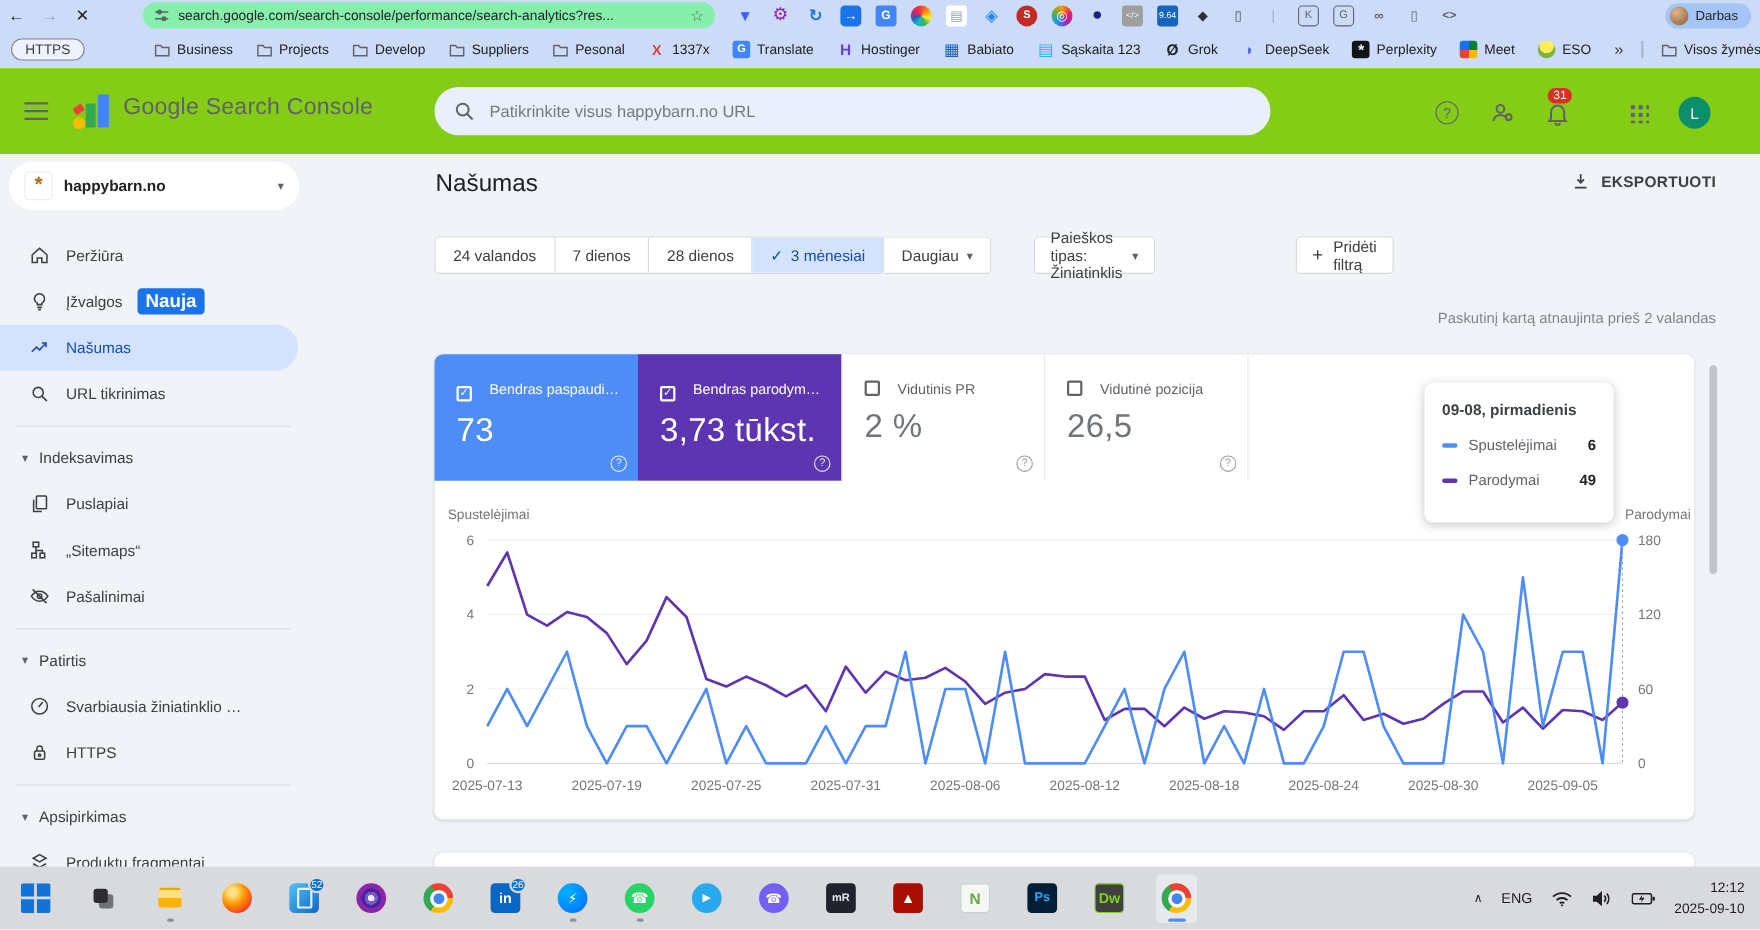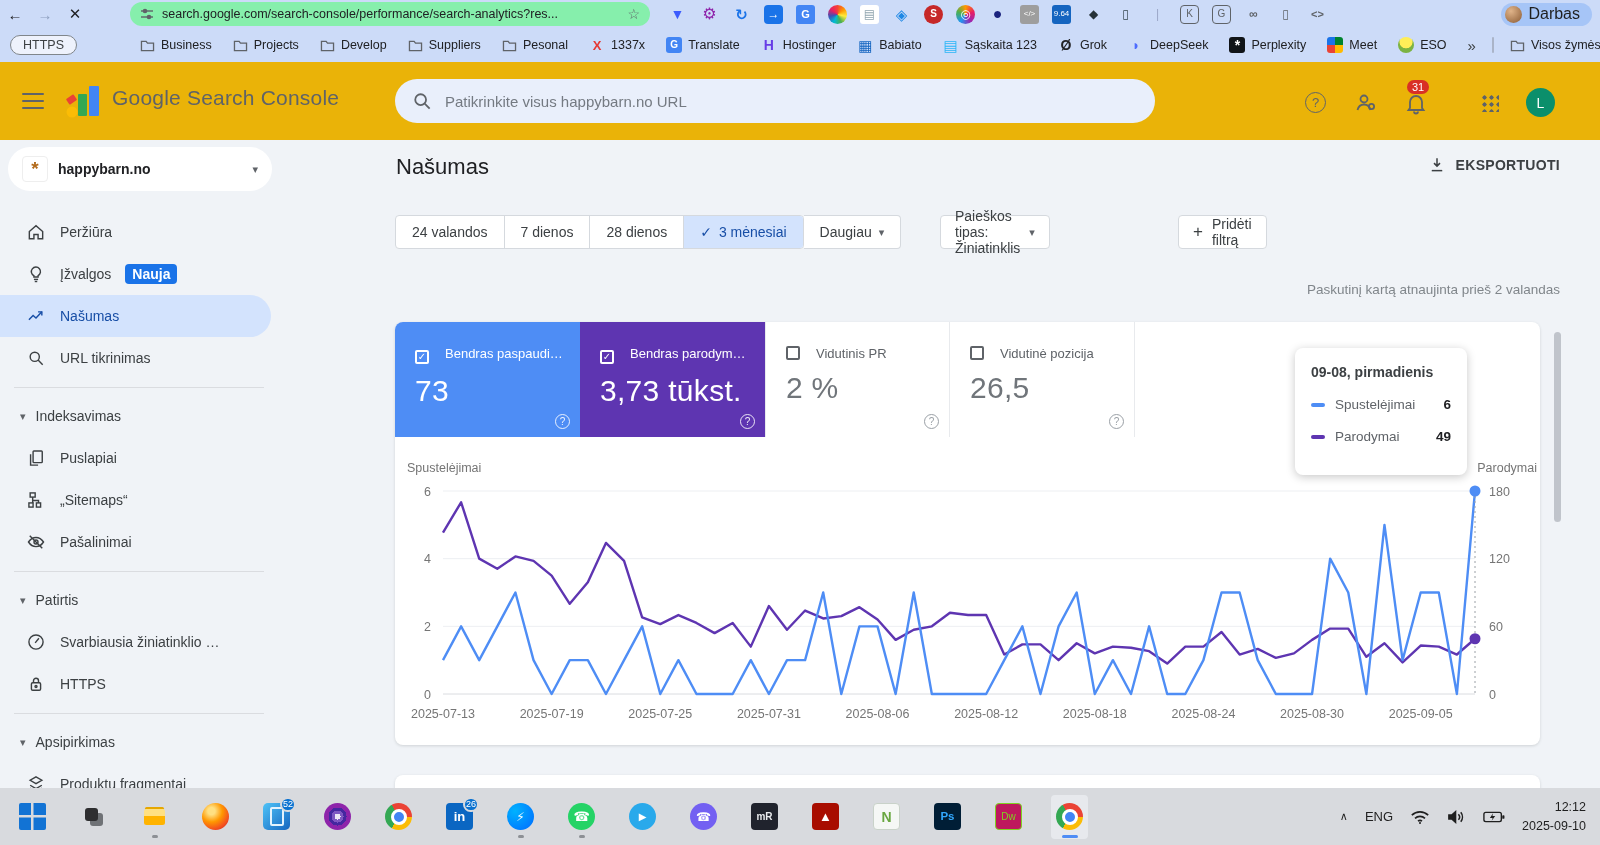--- a/index.html
+++ b/index.html
@@ -13,34 +13,34 @@
   #nav-row{position:absolute;left:0;top:0;width:1600px;height:28px;display:flex;align-items:center}
   .navbtn{width:30px;text-align:center;font-size:15px;color:#202124;cursor:default}
   .navbtn.dis{color:#8fa0c0}
   #url-pill{position:absolute;left:130px;top:2px;width:520px;height:24px;background:#86efac;border-radius:13px;display:flex;align-items:center;padding:0 10px;gap:8px}
   #url-text{font-size:12.5px;color:#202124;white-space:nowrap;overflow:hidden;flex:1}
   #star-icon{color:#5f6368;font-size:14px}
   #ext-row{position:absolute;left:668px;top:2px;right:8px;height:24px;display:flex;align-items:center;gap:13px}
   .ext{width:19px;height:19px;display:flex;align-items:center;justify-content:center;font-size:12px;line-height:1}
   #profile-chip{margin-left:auto;background:#a6c5f7;border-radius:13px;height:23px;display:flex;align-items:center;gap:6px;padding:0 12px 0 4px}
   #profile-avatar{width:17px;height:17px;border-radius:50%;background:radial-gradient(circle at 35% 30%,#e0b48a,#8a5a33)}
-  #profile-label{font-size:16px;color:#1f1f1f}
+  #profile-label{font-size:12px;color:#1f1f1f}
   
   #bm-row{position:absolute;left:0;top:28px;width:1600px;height:34px;display:flex;align-items:center;gap:21px;padding:0 10px}
   #work-chip{border:1px solid #80868b;border-radius:12px;background:#eef2fc;padding:2px 12px;font-size:12.5px;color:#3c4043}
   #bm-grid{width:16px;height:16px;background:radial-gradient(#273954 2.6px,transparent 3px) 0 0/8px 8px}
   .vsep{width:2px;height:16px;background:#7ba4f0;border-radius:1px}
   .vsep.gray{background:#aab4c8}
   .bm{display:flex;align-items:center;gap:6px;font-size:12.5px;color:#202124;white-space:nowrap}
   .bm-letter{width:16px;height:16px;display:flex;align-items:center;justify-content:center;font-size:12px;line-height:1}
   #bm-right{margin-left:auto;display:flex;align-items:center;gap:16px}
   #bm-overflow{font-size:15px;color:#3c4043}
 
   
-  #gsc-header{position:absolute;left:0;top:62px;width:1600px;height:78px;background:#eab308}
+  #gsc-header{position:absolute;left:0;top:62px;width:1600px;height:78px;background:#84cc16}
   #hamburger{position:absolute;left:22px;top:31px;width:22px;height:16px;display:flex;flex-direction:column;justify-content:space-between}
   #hamburger span{height:2px;background:#5f6368;border-radius:1px}
   #gsc-logo{position:absolute;left:64px;top:22px}
   #gsc-name{position:absolute;left:112px;top:24px;font-size:21px;color:#5f6368;letter-spacing:.2px}
   #gsc-search{position:absolute;left:395px;top:17px;width:760px;height:44px;background:#e9effb;border-radius:22px;display:flex;align-items:center;gap:14px;padding:0 18px}
   #gsc-search-ph{color:#747a82;font-size:15px}
   .hicon{position:absolute;top:28px;width:26px;height:26px;display:flex;align-items:center;justify-content:center;color:#5f6368}
   #help-icon{left:1305px;border:1.6px solid #5f6368;border-radius:50%;width:21px;height:21px;top:30px;font-size:13px}
   #badge-31{position:absolute;left:1407px;top:18px;background:#d93025;color:#fff;font-size:11px;border-radius:9px;padding:1px 5px;z-index:3}
   #apps-grid{left:1481px;width:18px;height:18px;top:32px;background:radial-gradient(#5f6368 1.9px,transparent 2.3px) 0 0/7px 7px}
@@ -53,21 +53,21 @@
   #prop-name{font-size:14px;color:#202124;font-weight:700;flex:1}
   .caret{color:#5f6368;font-size:11px}
   #nav{position:absolute;left:0;top:71px;width:280px}
   .nav-item{height:42px;display:flex;align-items:center;gap:14px;padding-left:26px;color:#3c4043;font-size:14px}
   .nav-item.sel{background:#d3e3fd;border-radius:0 24px 24px 0;width:271px;color:#174ea6}
   .nav-item.sel svg{stroke:#174ea6}
   .nav-item svg{stroke:#3c4043;fill:none;stroke-width:1.7px;flex:none}
   .nav-sec{height:42px;display:flex;align-items:center;gap:10px;padding-left:20px;color:#3c4043;font-size:14px}
   .nav-div{height:16px;display:flex;align-items:center}
   .nav-div i{display:block;height:1px;background:#dadce0;width:250px;margin-left:14px}
-  .nbadge{background:#1a73e8;color:#fff;font-size:14px;border-radius:4px;padding:2px 7px;font-weight:700}
+  .nbadge{background:#1a73e8;color:#fff;font-size:17px;border-radius:4px;padding:2px 7px;font-weight:700}
 
   
   #main{position:absolute;left:280px;top:0;width:1290px;height:648px}
   #page-title{position:absolute;left:116px;top:14px;font-size:22px;color:#202124}
   #export-btn{position:absolute;right:10px;top:16px;display:flex;align-items:center;gap:10px;font-size:14px;font-weight:700;color:#3c4043;letter-spacing:.3px}
   #chips-row{position:absolute;left:115px;top:75px;height:34px;display:flex;align-items:center}
   #seg-group{display:flex;height:34px;border:1px solid #d5d9de;border-radius:4px;background:#fff;overflow:hidden}
   .seg{display:flex;align-items:center;gap:7px;padding:0 16px;font-size:14px;color:#3c4043;border-right:1px solid #d5d9de}
   .seg:last-child{border-right:none}
   .seg .chk:empty{display:none}
@@ -126,21 +126,21 @@
   .ic-chrome::after{content:"";width:10px;height:10px;border-radius:50%;background:#4285f4;border:3px solid #fff}
   .ic-linkedin{background:#0a66c2;color:#fff;font-weight:700;font-size:13px;border-radius:4px}
   .ic-messenger{border-radius:50%;background:radial-gradient(circle at 30% 30%,#00b2ff,#006aff);color:#fff;font-size:12px}
   .ic-whatsapp{border-radius:50%;background:#25d366;color:#fff;font-size:13px}
   .ic-telegram{border-radius:50%;background:#29a9eb;color:#fff;font-size:10px}
   .ic-viber{border-radius:50%;background:#7360f2;color:#fff;font-size:12px}
   .ic-mremote{background:#20232d;color:#e8eaed;font-size:10px;font-weight:700;border-radius:4px}
   .ic-acrobat{background:#a80d00;color:#fff;border-radius:4px;font-size:13px;font-weight:700}
   .ic-npp{background:#f5f7f5;color:#68a63f;font-weight:800;border-radius:4px;border:1px solid #c9d2c9;font-size:14px}
   .ic-ps{background:#001e36;color:#31a8ff;font-weight:700;font-size:11.5px;border-radius:4px}
-  .ic-dw{background:#be185d;color:#7ed321;font-weight:400;font-size:10px;border-radius:4px;border:1.5px solid #7ed321}
+  .ic-dw{background:#404040;color:#7ed321;font-weight:700;font-size:13px;border-radius:4px;border:1.5px solid #7ed321}
   .tb-badge{position:absolute;top:2px;right:-1px;background:#0b72d0;color:#fff;border-radius:9px;font-size:9px;min-width:16px;height:15px;display:flex;align-items:center;justify-content:center;border:2px solid var(--tb)}
   .tb-badge:empty{display:none}
   #tray{margin-left:auto;display:flex;align-items:center;gap:17px;padding-right:14px;color:#1f1f1f}
   #tray-lang{font-size:13px}
   #tray-clock{text-align:right;font-size:12.5px;line-height:1.45}
 </style>
 </head>
 <body>
 
 <div id="chrome-top">

